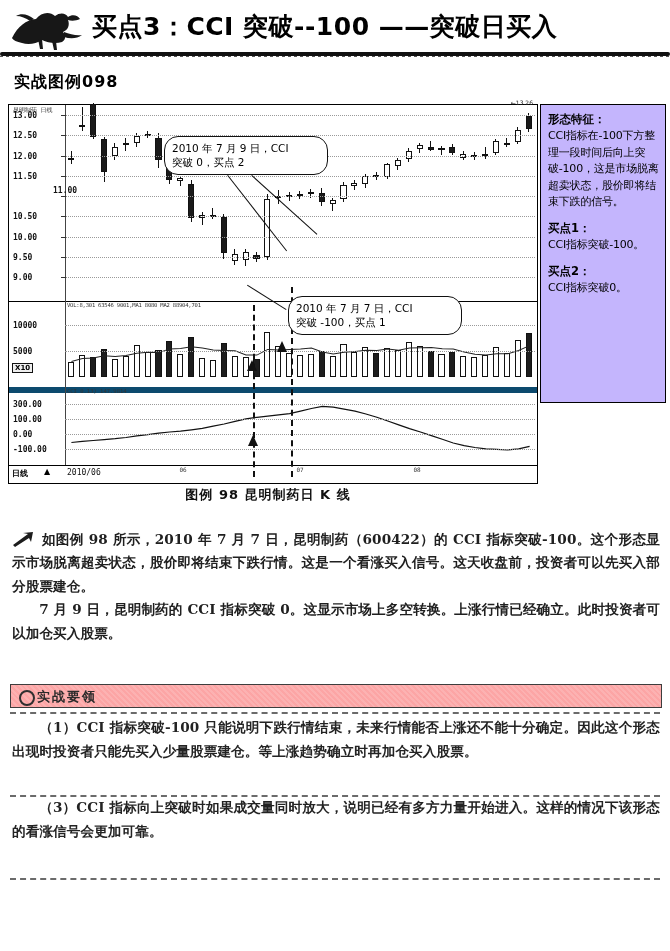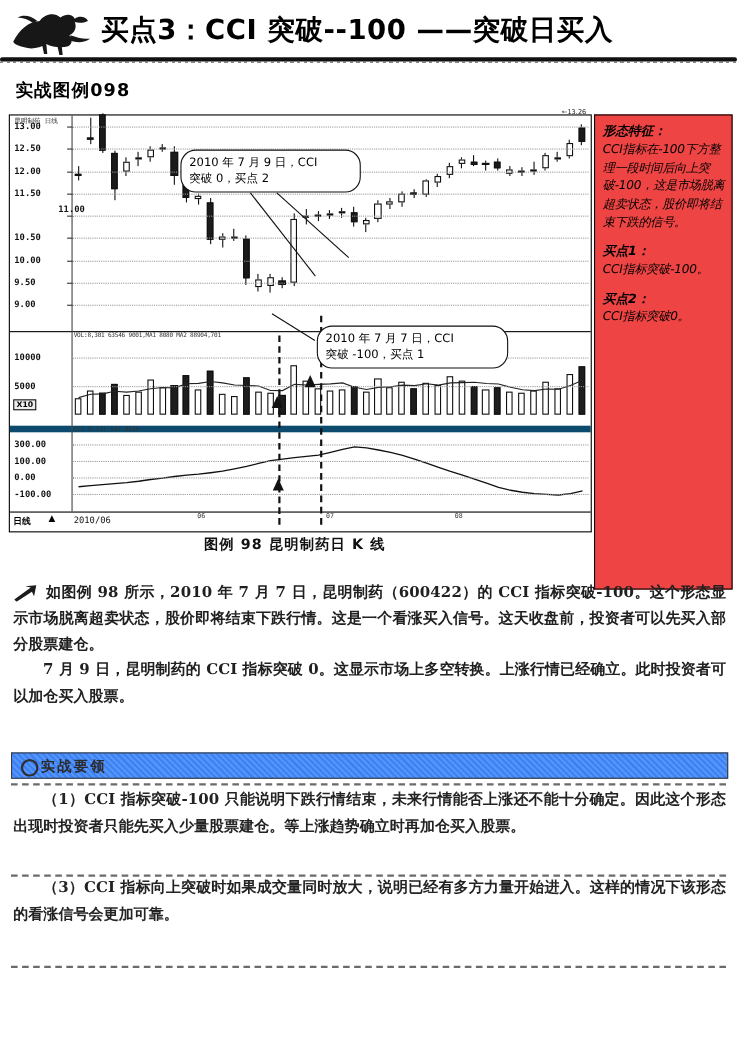--- a/index.html
+++ b/index.html
@@ -88,41 +88,41 @@
     font-family:"DejaVu Sans","Liberation Sans",sans-serif;}
   #callout-1{left:164px;top:136px;width:148px;}
   #callout-2{left:288px;top:296px;width:158px;}
   .leader{position:absolute;background:#111;transform-origin:0 0;height:1px;z-index:5;}
   .arrow-up{position:absolute;width:0;height:0;z-index:5;
     border-left:5px solid transparent;border-right:5px solid transparent;
     border-bottom:11px solid #111;}
   .dashv{position:absolute;width:0;border-left:2px dashed #111;z-index:4;}
 
   
-  #infobox{position:absolute;left:540px;top:104px;width:126px;height:432px;
-    border:1.5px solid #000;background:#ef4444;box-sizing:border-box;padding:6px 6px 0 7px;font-style:italic;}
+  #infobox{position:absolute;left:540px;top:104px;width:126px;height:299px;
+    border:1.5px solid #000;background:#c4b5fd;box-sizing:border-box;padding:6px 6px 0 7px;}
   .ib-h{font-size:11.5px;font-weight:bold;color:#000;line-height:1.5;}
   .ib-p{font-size:11px;color:#000;line-height:1.5;letter-spacing:-.2px;}
   .ib-gap{height:9px;}
 
   
   #caption{position:absolute;left:0;top:486px;width:536px;text-align:center;
     font-size:13px;font-weight:bold;color:#111;letter-spacing:1px;}
 
   
   #body-copy{position:absolute;left:12px;top:528px;width:648px;}
   .para{font-size:13.6px;line-height:1.72;color:#202020;font-weight:bold;
     text-align:justify;letter-spacing:.1px;
     font-family:"DejaVu Serif","Liberation Serif",serif;}
   .para.indent{text-indent:2em;}
   #arrow-glyph{position:absolute;left:0px;top:3px;width:22px;height:16px;}
 
   
   #tips-bar{position:absolute;left:10px;top:684px;width:650px;height:22px;
-    background:#3b82f6;border:1px solid #3d3d3d;overflow:hidden;}
+    background:#fca5a5;border:1px solid #3d3d3d;overflow:hidden;}
   #tips-bar:before{content:"";position:absolute;inset:0;
     background:repeating-linear-gradient(45deg,rgba(255,255,255,.14) 0 2px,transparent 2px 4px);}
   #tips-label{position:absolute;left:26px;top:3px;font-size:13px;font-weight:bold;
     color:#2b2b2b;letter-spacing:2px;}
   #tips-dot{position:absolute;left:8px;top:5px;width:12px;height:12px;border-radius:50%;
     border:2px solid #2f2f2f;}
   .dashrule{position:absolute;left:10px;width:650px;height:0;
     border-top:2px dashed #6b6b6b;}
   #tip-list{position:absolute;left:12px;top:716px;width:648px;}
   .tip{font-size:13.6px;line-height:1.74;color:#232323;font-weight:bold;

